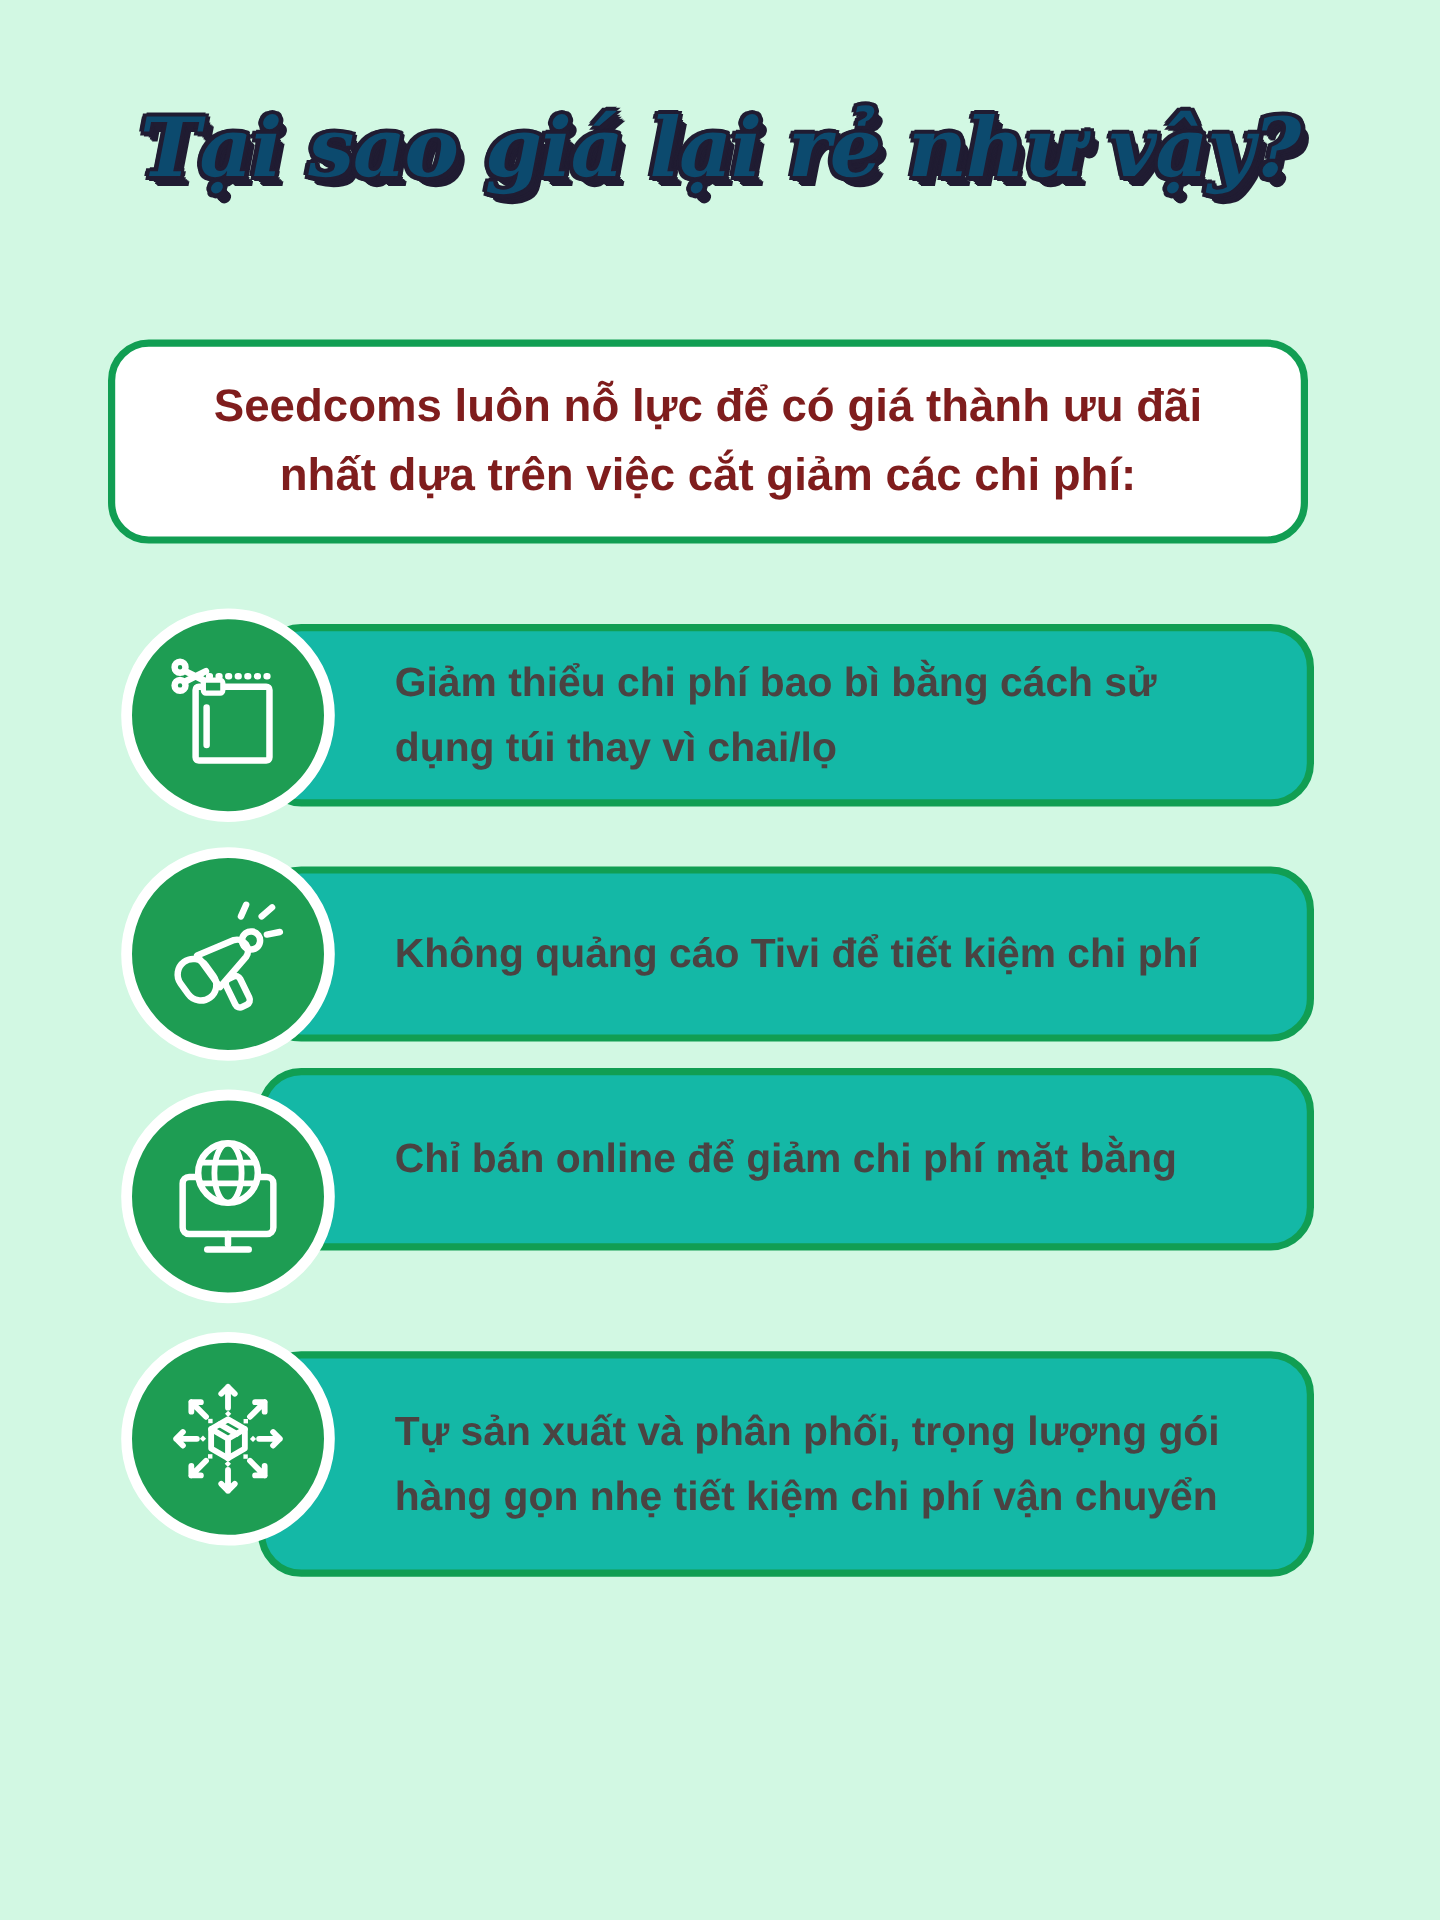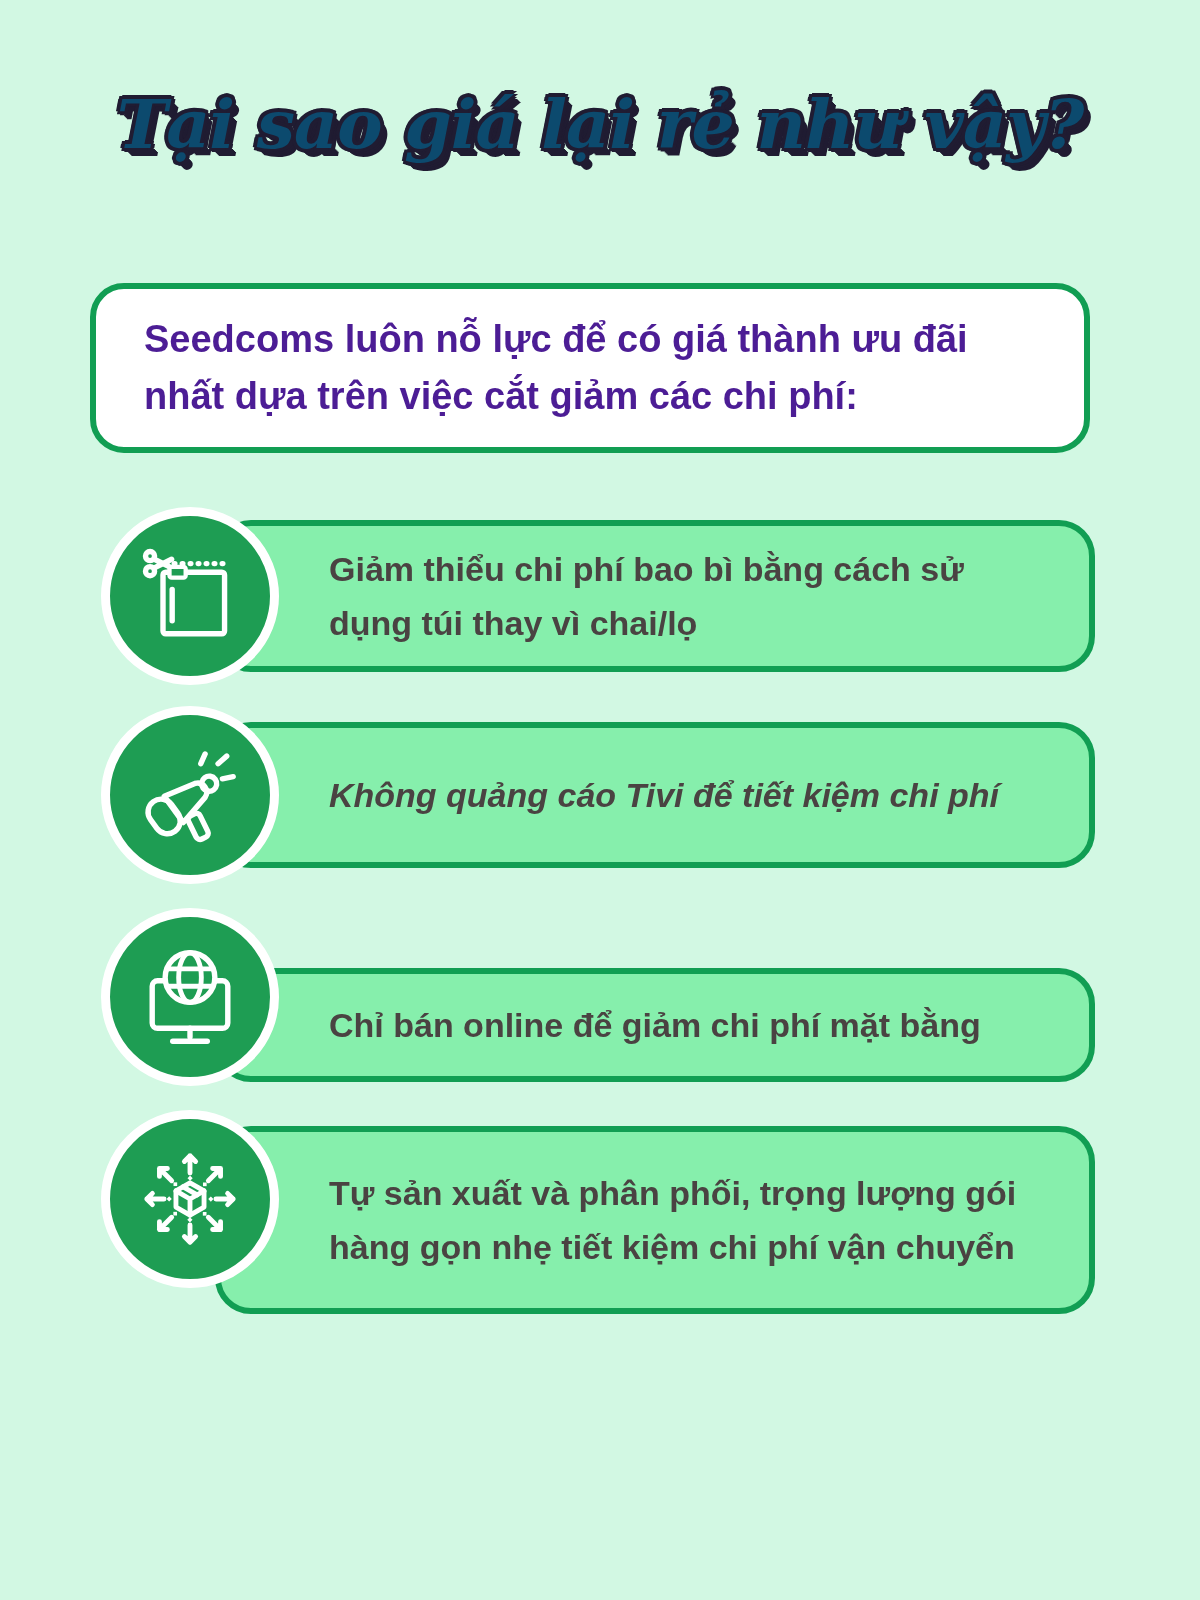--- a/index.html
+++ b/index.html
@@ -30,47 +30,47 @@
 
   
   .intro-card{
     position:absolute;left:90px;top:283px;width:1000px;height:170px;
     box-sizing:border-box;
     background:#FFFFFF;border:6px solid #119E53;border-radius:34px;
     display:flex;align-items:center;justify-content:center;
     padding:10px 48px;
   }
   .intro-card .txt{
-    font-size:38px;font-weight:bold;color:#4c1d95;
-    text-align:left;line-height:1.5;
+    font-size:38px;font-weight:bold;color:#7f1d1d;
+    text-align:center;line-height:1.5;
   }
 
   
   .pill{
     position:absolute;left:215px;width:880px;box-sizing:border-box;
-    background:#86efac;border:6px solid #119E53;border-radius:36px;
+    background:#14b8a6;border:6px solid #119E53;border-radius:36px;
     display:flex;align-items:center;
     padding:8px 40px 8px 108px;
   }
   .pill .txt{
     font-size:34px;font-weight:bold;color:#4A4342;line-height:1.6;
   }
   .badge{
     position:absolute;left:101px;width:160px;height:160px;
     background:#1E9D53;border:9px solid #FFFFFF;border-radius:50%;
     display:flex;align-items:center;justify-content:center;
   }
   .badge svg{width:108px;height:108px;}
   .ic{fill:none;stroke:#FFFFFF;stroke-width:5;stroke-linecap:round;stroke-linejoin:round;}
   .ic4{fill:none;stroke:#FFFFFF;stroke-width:4.5;stroke-linecap:round;stroke-linejoin:round;}
 
   
   .pill.r1{top:520px;height:152px;}
-  .pill.r2{top:722px;height:146px;font-style:italic;}
-  .pill.r3{top:968px;height:114px;}
+  .pill.r2{top:722px;height:146px;}
+  .pill.r3{top:890px;height:152px;}
   .pill.r4{top:1126px;height:188px;}
   .badge.b1{top:507px;}
   .badge.b2{top:706px;}
   .badge.b3{top:908px;}
   .badge.b4{top:1110px;}
 </style>
 </head>
 <body>
 
 <div id="canvas">

